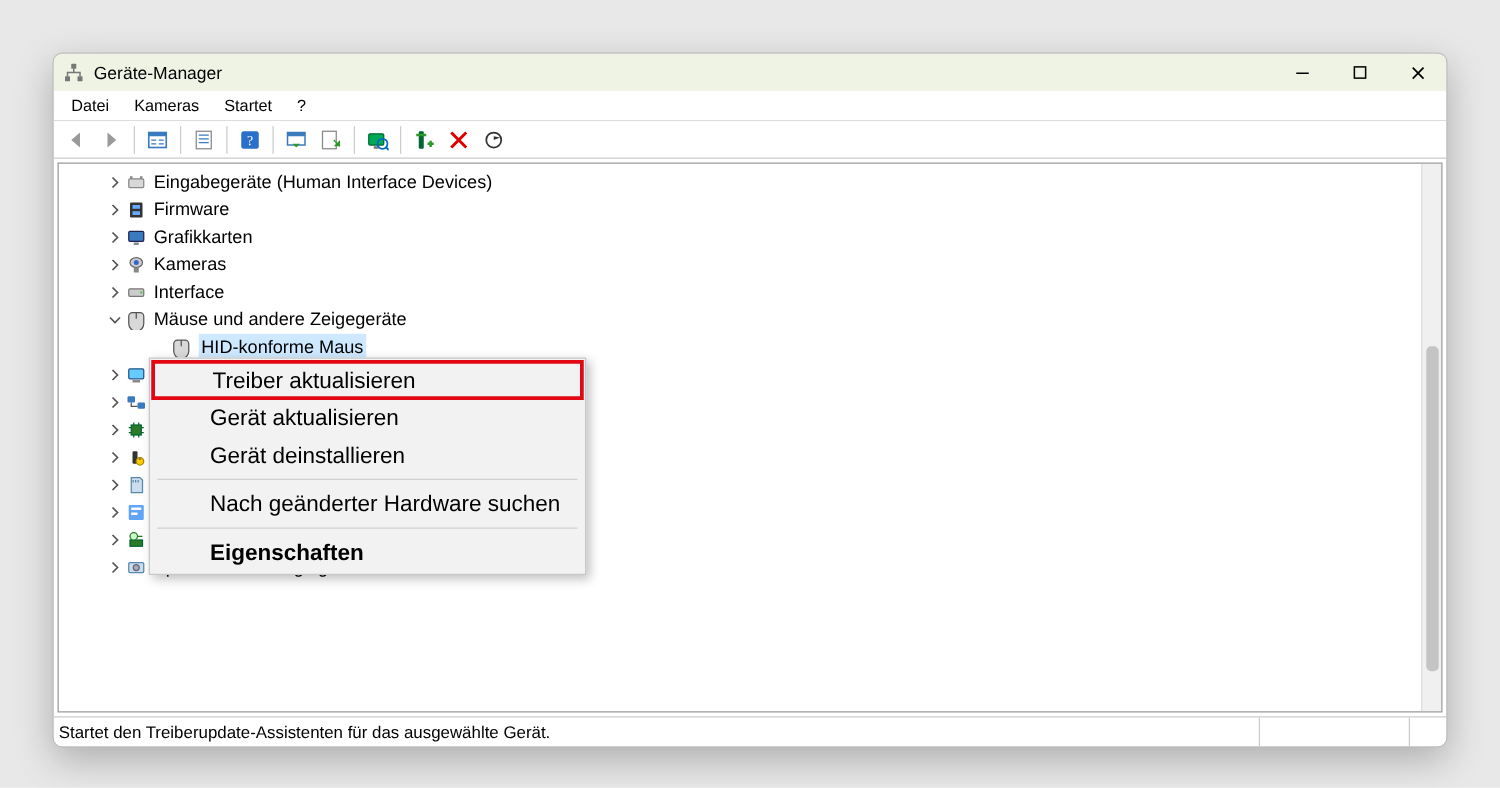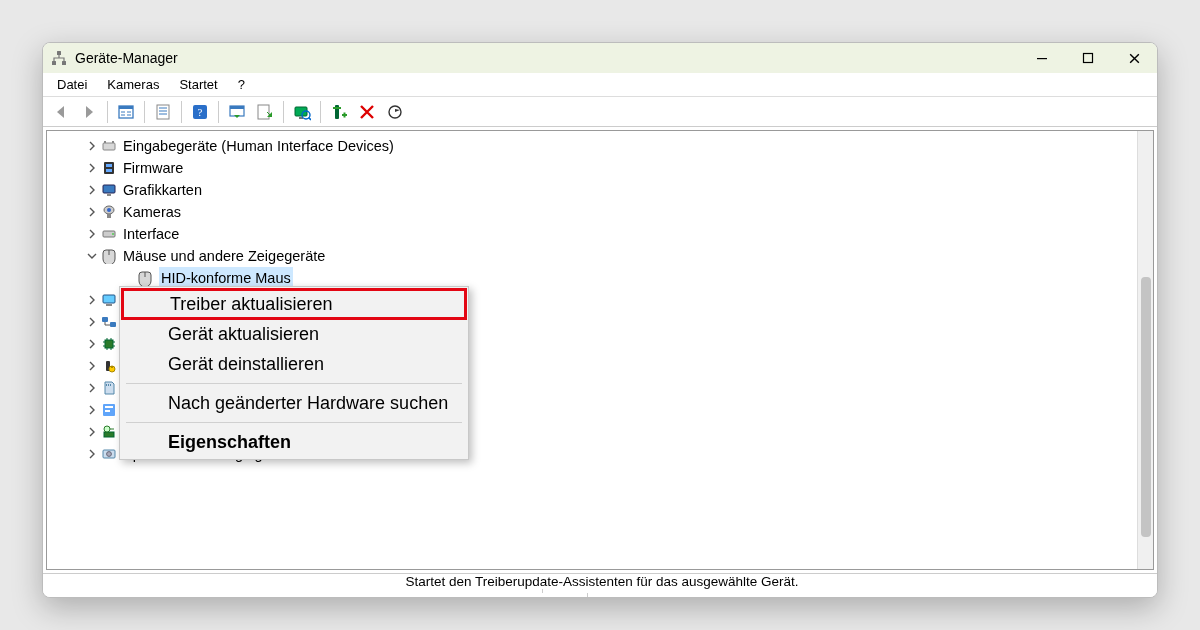--- a/index.html
+++ b/index.html
@@ -157,21 +157,20 @@
 
   
   .statusbar {
     height: 24px;
     border-top: 1px solid #ccc;
     background: #fff;
     display: flex; align-items: center;
     font-size: 13.5px;
     padding-left: 4px;
     color: #000;
-    flex-direction: column;
   }
   .statusbar .cell {
     border-left: 1px solid #ccc;
     height: 100%;
   }
   .statusbar .c1 { flex: 1; border-left: none; display:flex; align-items:center; }
   .statusbar .c2 { width: 120px; }
   .statusbar .c3 { width: 30px; }
 </style>
 </head>

